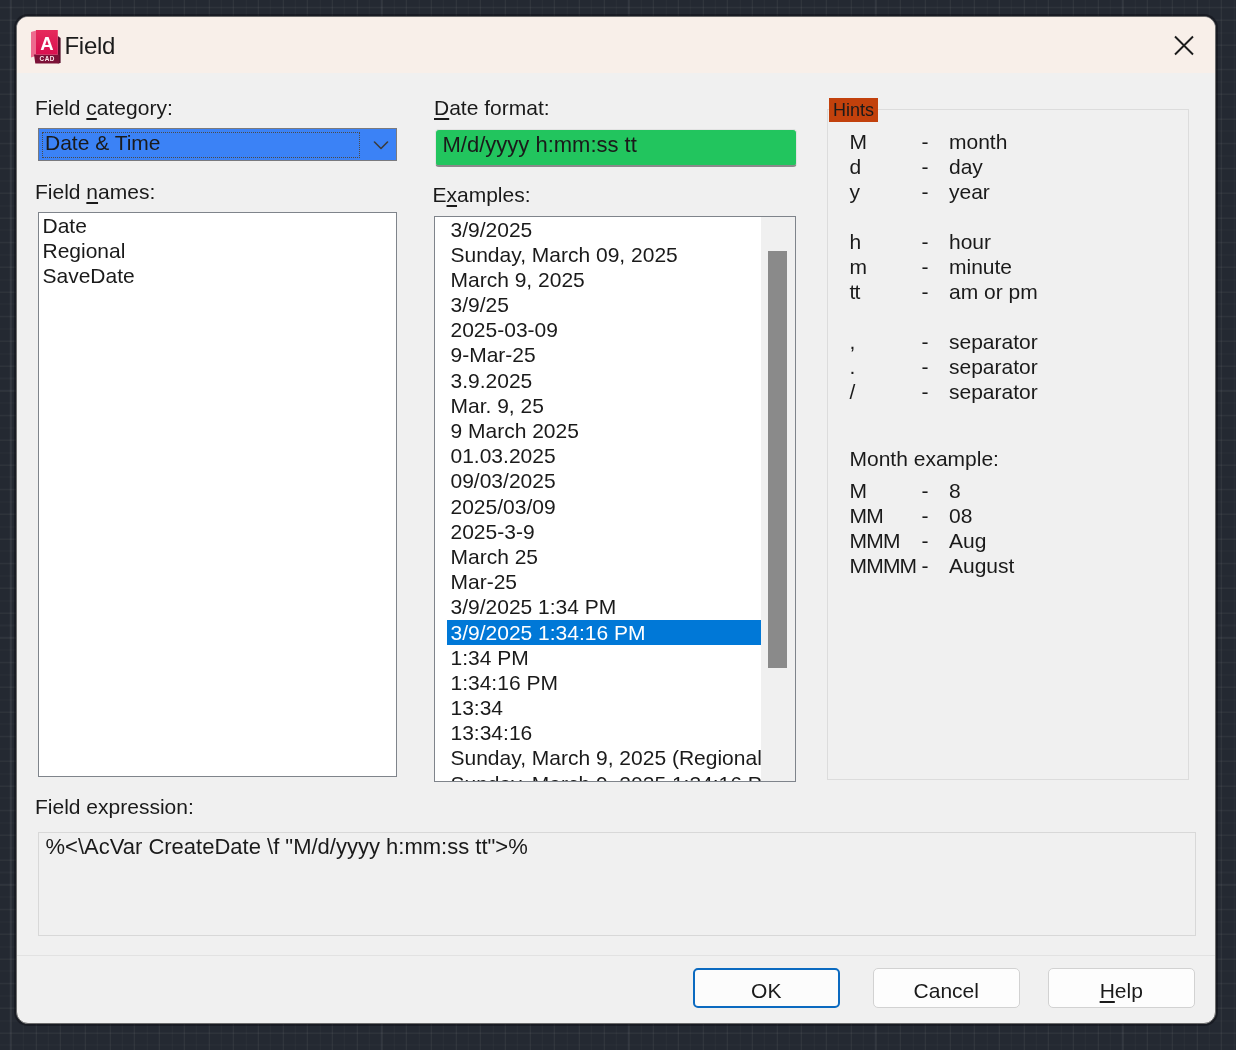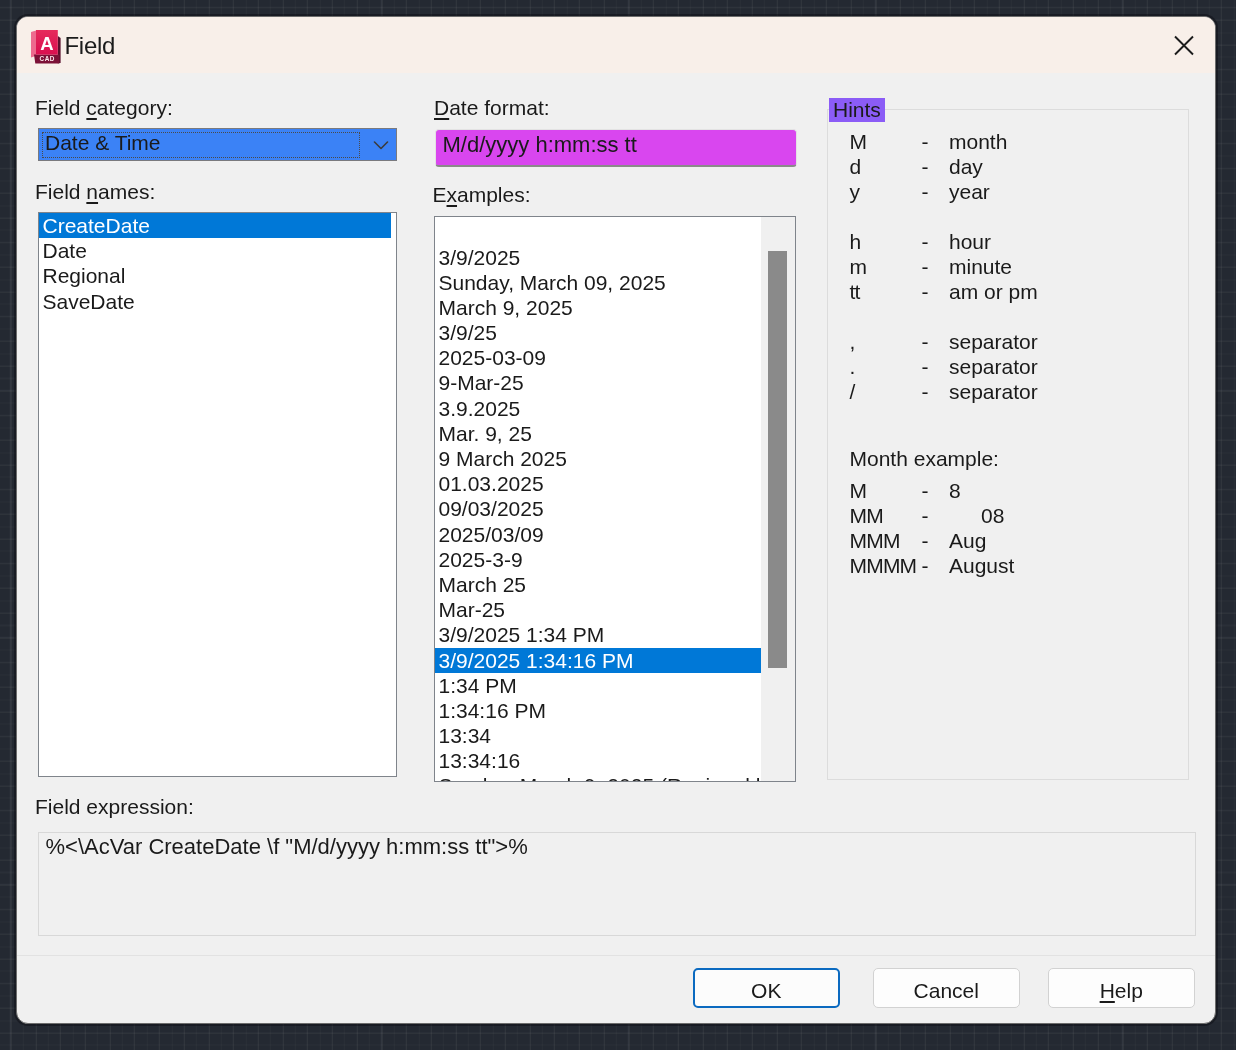--- a/index.html
+++ b/index.html
@@ -23,31 +23,31 @@
 #tbar { position:absolute; left:0; top:0; width:100%; height:56px; background:#f8efe9; }
 #ticon { position:absolute; left:14px; top:13px; }
 #ttext { position:absolute; left:47.5px; top:14px; font-size:24px; letter-spacing:-0.3px; line-height:30px; color:#1b1b1b; }
 #xbtn { position:absolute; left:1157px; top:18px; }
 .lbl { position:absolute; font-size:21px; line-height:24px; white-space:pre; }
 .lbl u { text-decoration-thickness:1.5px; text-underline-offset:3px; }
 #combo { position:absolute; left:21px; top:111px; width:359px; height:32.5px; background:#3b82f6; border:1px solid #7a7a7e; }
 #combotx { position:absolute; left:6px; top:0; font-size:21px; line-height:28px; }
 #cfocus { position:absolute; left:2.5px; top:2.5px; width:318px; height:26px; border:1px dotted #4a4a4a; }
 #chev { position:absolute; left:334px; top:12px; }
-#dinput { position:absolute; left:417.5px; top:112px; width:362px; height:38px; background:#d946ef; border:1px solid #e3e3e3; border-bottom:2px solid #8a8a8a; border-radius:4px;text-decoration:underline; }
+#dinput { position:absolute; left:417.5px; top:112px; width:362px; height:38px; background:#22c55e; border:1px solid #e3e3e3; border-bottom:2px solid #8a8a8a; border-radius:4px;text-decoration:underline; }
 #dinput div { position:absolute; left:7px; top:0; font-size:22px; line-height:30.5px; white-space:pre; }
 #fnlist { position:absolute; left:21px; top:195px; width:358.5px; height:565px; background:#fff; border:1px solid #7f848b; overflow:hidden; }
 #exlist { position:absolute; left:417px; top:198.5px; width:361.5px; height:566px; background:#fff; border:1px solid #7f848b; overflow:hidden; }
 .ei { height:25.2px; font-size:21px; line-height:25.2px; padding-left:3.5px; white-space:pre; overflow:hidden; }
 .ei.sel { background:#0078d7; color:#fff; }
-#exitems { position:absolute; left:0; top:0; width:326.8px;margin-top:28px; }
+#exitems { position:absolute; left:12px; top:0; width:326.8px; }
 #exsb { position:absolute; right:0; top:0; width:33.2px; height:100%; background:#f0f0f0; }
 #exthumb { position:absolute; left:7px; top:34.7px; width:19px; height:417px; background:#8a8a8a; }
 #hints { position:absolute; left:809.5px; top:92px; width:362.5px; height:670.5px; border:1px solid #dcdcdc; }
-#hintlbl { position:absolute; left:812px; top:81px; font-size:21px; line-height:24px; background:#8b5cf6; padding:0 4px; }
+#hintlbl { position:absolute; left:812px; top:81px; font-size:18px; line-height:24px; background:#c2410c; padding:0 4px; }
 .hl { position:absolute; font-size:21px; line-height:25px; white-space:pre; }
 #fexpr { position:absolute; left:21px; top:815px; width:1158px; height:104px; background:#f0f0f0; border:1px solid #d8d8d8; }
 #fexpr div { position:absolute; left:6.5px; top:1px; font-size:22px; line-height:25px; white-space:pre; }
 #divider { position:absolute; left:0; top:938px; width:100%; height:1px; background:#e2e2e2; }
 .btn { position:absolute; top:951px; height:40px; background:#fdfdfd; border:1px solid #d2d2d2; border-radius:5px; font-size:21px; text-align:center; line-height:30px; padding-top:6.5px; }
 #okbtn { left:676px; width:146.5px; border:2px solid #0b6ac0; padding-top:5.5px; background:#fcfcfc; }
 #cancelbtn { left:855.5px; width:147.5px; }
 #helpbtn { left:1030.5px; width:147.5px; }
 .btn u { text-decoration-thickness:1.5px; text-underline-offset:3px; }
 </style></head>
@@ -82,21 +82,20 @@
     <div id="combotx">Date &amp; Time</div>
     <div id="cfocus"></div>
     <svg id="chev" width="16" height="9" viewBox="0 0 16 9">
         <path d="M1.5,1 L8,7.5 L14.5,1" stroke="#3c3c3c" stroke-width="1.6" fill="none" stroke-linecap="round" stroke-linejoin="round"></path>
       </svg>
   </div>
   <div id="dinput">
       <div>M/d/yyyy h:mm:ss tt</div>
     </div>
   <div id="fnlist">
-      <div class="ei sel" style="width:352px">CreateDate</div>
       <div class="ei">Date</div>
       <div class="ei">Regional</div>
       <div class="ei">SaveDate</div>
     </div>
   <div id="exlist">
     <div id="exitems">
         <div class="ei">3/9/2025</div>
         <div class="ei">Sunday, March 09, 2025</div>
         <div class="ei">March 9, 2025</div>
         <div class="ei">3/9/25</div>
@@ -152,21 +151,21 @@
     <div class="hl" style="top:337.4px;left:904.5px">-</div>
     <div class="hl" style="top:337.4px;left:932px">separator</div>
     <div class="hl" style="top:362.4px;left:832.5px;letter-spacing:-0.8px">/</div>
     <div class="hl" style="top:362.4px;left:904.5px">-</div>
     <div class="hl" style="top:362.4px;left:932px">separator</div>
     <div class="hl" style="top:461.4px;left:832.5px;letter-spacing:-0.8px">M</div>
     <div class="hl" style="top:461.4px;left:904.5px">-</div>
     <div class="hl" style="top:461.4px;left:932px">8</div>
     <div class="hl" style="top:486.4px;left:832.5px;letter-spacing:-0.8px">MM</div>
     <div class="hl" style="top:486.4px;left:904.5px">-</div>
-    <div class="hl" style="top:486.4px;left:964px">08</div>
+    <div class="hl" style="top:486.4px;left:932px">08</div>
     <div class="hl" style="top:511.4px;left:832.5px;letter-spacing:-0.8px">MMM</div>
     <div class="hl" style="top:511.4px;left:904.5px">-</div>
     <div class="hl" style="top:511.4px;left:932px">Aug</div>
     <div class="hl" style="top:536.4px;left:832.5px;letter-spacing:-0.8px">MMMM</div>
     <div class="hl" style="top:536.4px;left:904.5px">-</div>
     <div class="hl" style="top:536.4px;left:932px">August</div>
   <div id="fexpr">
       <div>%&lt;\AcVar CreateDate \f "M/d/yyyy h:mm:ss tt"&gt;%</div>
     </div>
   <div id="divider"></div>

